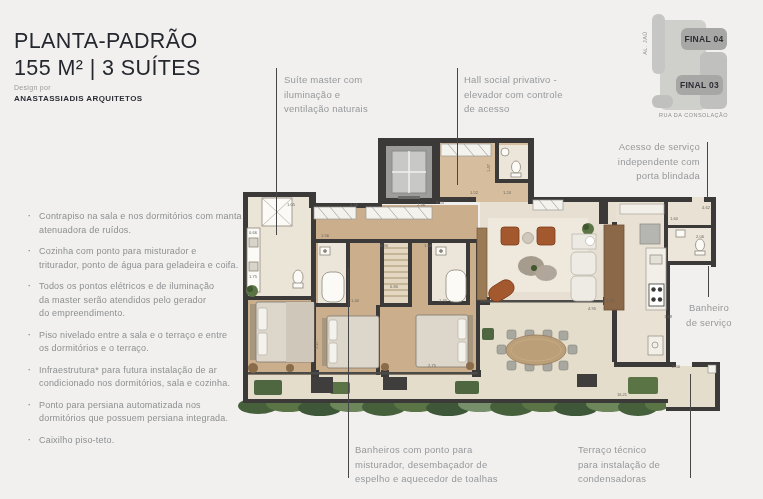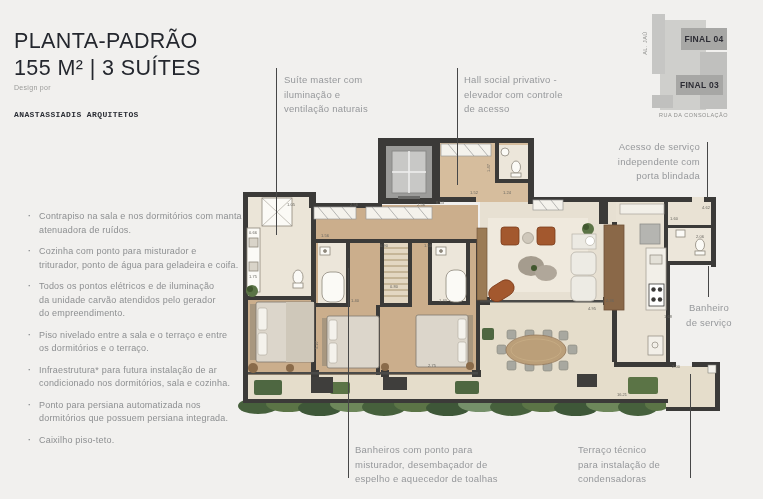--- a/index.html
+++ b/index.html
@@ -3,32 +3,32 @@
 <meta charset="utf-8">
 <style>
   html,body{margin:0;padding:0;}
   body{width:763px;height:499px;position:relative;overflow:hidden;
        background:#f1f0ee;font-family:"Liberation Sans",sans-serif;}
   
   .title{position:absolute;left:14px;top:28px;font-size:21.5px;line-height:27px;
          color:#24272e;letter-spacing:.4px;}
   .design{position:absolute;left:14px;top:84px;}
   .design .lbl{font-size:7px;color:#9b9b99;letter-spacing:.3px;}
-  .design .name{font-size:8px;font-weight:bold;color:#2b2e35;letter-spacing:.4px;margin-top:19px;font-family:Liberation Mono, monospace;}
+  .design .name{font-size:8px;font-weight:bold;color:#2b2e35;letter-spacing:.4px;margin-top:3px;}
   .features{position:absolute;left:12px;top:194px;width:215px;margin:16px;padding:0;list-style:none;}
   .features li{position:relative;padding-left:11px;margin-bottom:8px;font-size:9px;
                line-height:13.5px;color:#8d8f91;letter-spacing:.2px;white-space:pre-line;}
   .features li:before{content:"·";position:absolute;left:0;top:0;color:#8d8f91;font-weight:bold;}
   
   .callout{position:absolute;font-size:9.5px;line-height:14.5px;color:#96989b;
            letter-spacing:.25px;white-space:pre-line;z-index:3;}
   .leader{position:absolute;width:1.3px;background:#474747;z-index:3;}
   
   .minimap{position:absolute;left:636px;top:8px;width:127px;height:115px;z-index:2;}
-  .mm{position:absolute;}
+  .mm{position:absolute;border-radius:6px;}
   .mm-box{display:flex;align-items:center;justify-content:center;
           font-size:8.5px;font-weight:bold;color:#2c2c34;letter-spacing:.3px;}
   .mm-street{position:absolute;font-size:5.5px;color:#8e8e8c;letter-spacing:.5px;}
   
   svg.plan{position:absolute;left:0;top:0;z-index:1;}
   #plan-dims text{font-family:"Liberation Sans",sans-serif;font-size:4px;fill:#67655f;text-anchor:middle;}
 </style>
 </head>
 <body>
 
@@ -39,21 +39,21 @@
 <div class="design">
   <div class="lbl">Design por</div>
   <div class="name">ANASTASSIADIS ARQUITETOS</div>
 </div>
 <ul class="features">
   <li>Contrapiso na sala e nos dormitórios com manta
 atenuadora de ruídos.</li>
   <li>Cozinha com ponto para misturador e
 triturador, ponto de água para geladeira e coifa.</li>
   <li>Todos os pontos elétricos e de iluminação
-da unidade carvão atendidos pelo gerador
+da master serão atendidos pelo gerador
 do empreendimento.</li>
   <li>Piso nivelado entre a sala e o terraço e entre
 os dormitórios e o terraço.</li>
   <li>Infraestrutura* para futura instalação de ar
 condicionado nos dormitórios, sala e cozinha.</li>
   <li>Ponto para persiana automatizada nos
 dormitórios que possuem persiana integrada.</li>
   <li>Caixilho piso-teto.</li>
 </ul>
 

